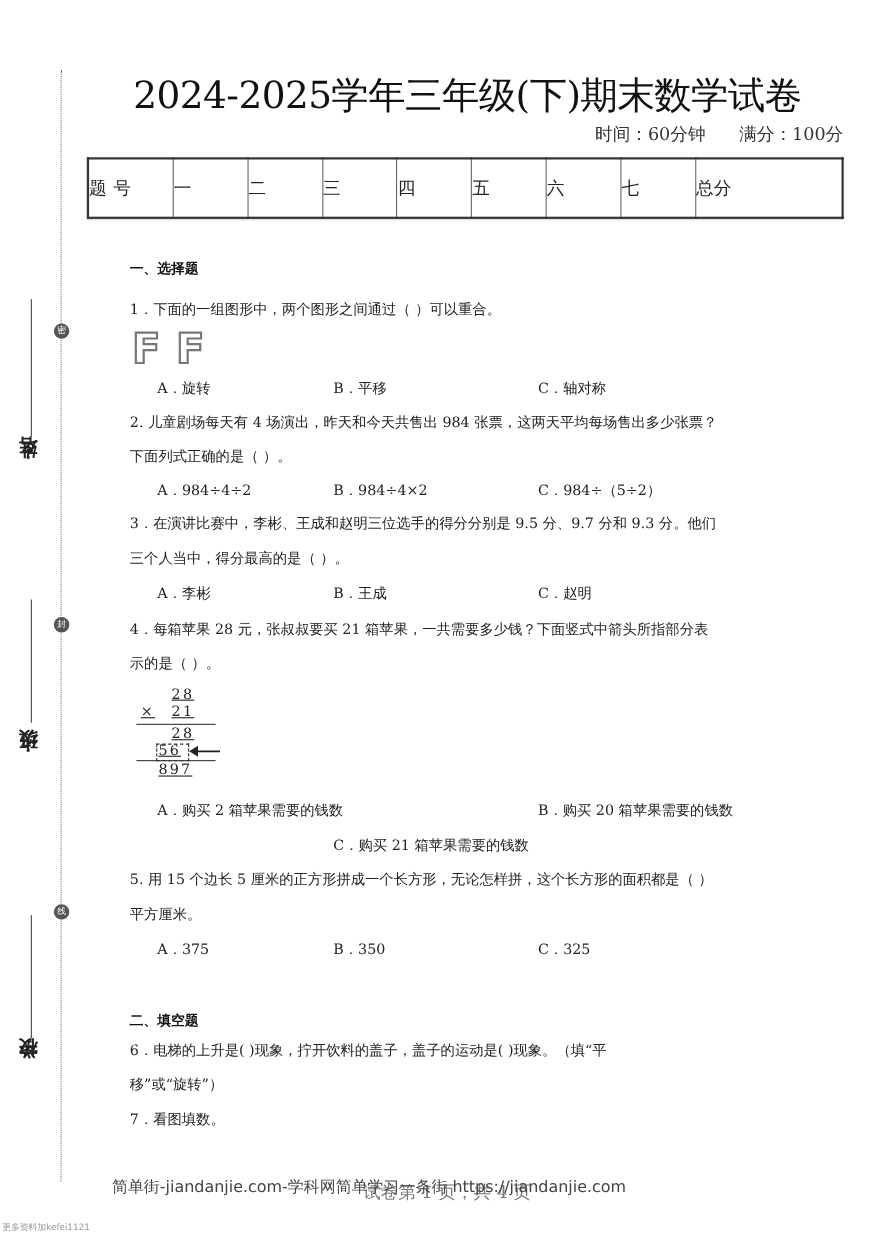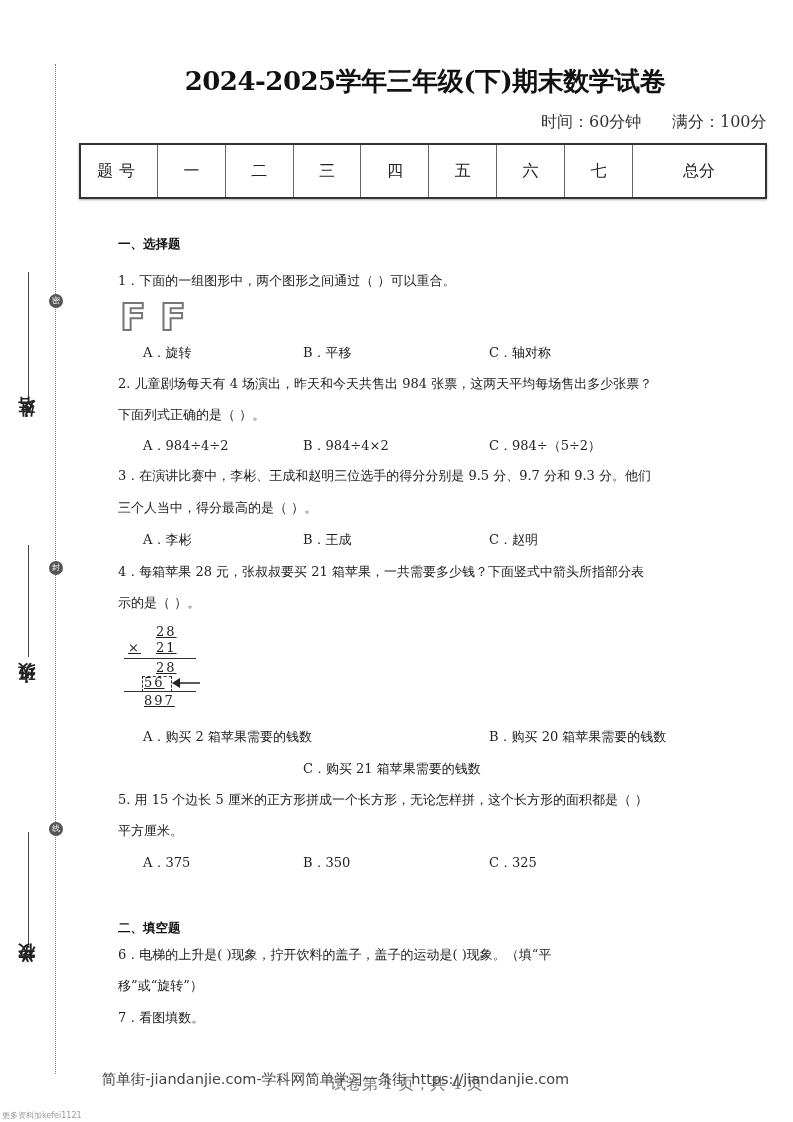--- a/index.html
+++ b/index.html
@@ -22,31 +22,31 @@
   .vlabel {
     position: absolute; left: 14px; width: 30px;
     writing-mode: vertical-rl; transform: rotate(180deg);
     font-family: "DejaVu Sans", sans-serif; font-weight: bold; font-size: 17px;
     color: #222; letter-spacing: 2px; text-align: center;
   }
   .vline { position: absolute; left: 28px; width: 0; border-left: 1.3px solid #444; }
 
   .title {
     position: absolute; left: 100px; top: 64px; width: 650px; text-align: center;
-    font-family: "DejaVu Serif", serif; font-size: 26px; font-weight: bold;
+    font-family: "DejaVu Serif", serif; font-size: 34px; font-weight: normal;
     letter-spacing: -0.5px; color: #111;
   }
   .meta { position: absolute; top: 112px; font-size: 16px; color: #333; }
 
   table.score {
     position: absolute; left: 79px; top: 143px; width: 688px; height: 56px;
     border-collapse: collapse; font-family: "DejaVu Sans", sans-serif; font-size: 16px;
     border: 2px solid #333; box-shadow: 0 1px 2px #aaa;
   }
-  table.score td { border: 1px solid #666; text-align: center; height: 26px; padding: 0; color: #222; }
+  table.score td { border: 1px solid #666; height: 26px; padding: 0; color: #222; }
   table.score td.head { width: 76px; letter-spacing: 6px; }
 
   .sec { position: absolute; left: 118px; font-family: "DejaVu Sans", sans-serif; font-weight: bold; font-size: 12.5px; color: #111; }
   .q { position: absolute; left: 118px; font-size: 13px; color: #222; white-space: nowrap; }
   .opt { position: absolute; font-size: 13px; color: #222; white-space: nowrap; }
 
   .Fglyph {
     position: absolute; top: 298px; font-family: "DejaVu Sans", sans-serif; font-weight: bold;
     font-size: 38px; line-height: 38px; color: #fff;
     -webkit-text-stroke: 2px #777;

